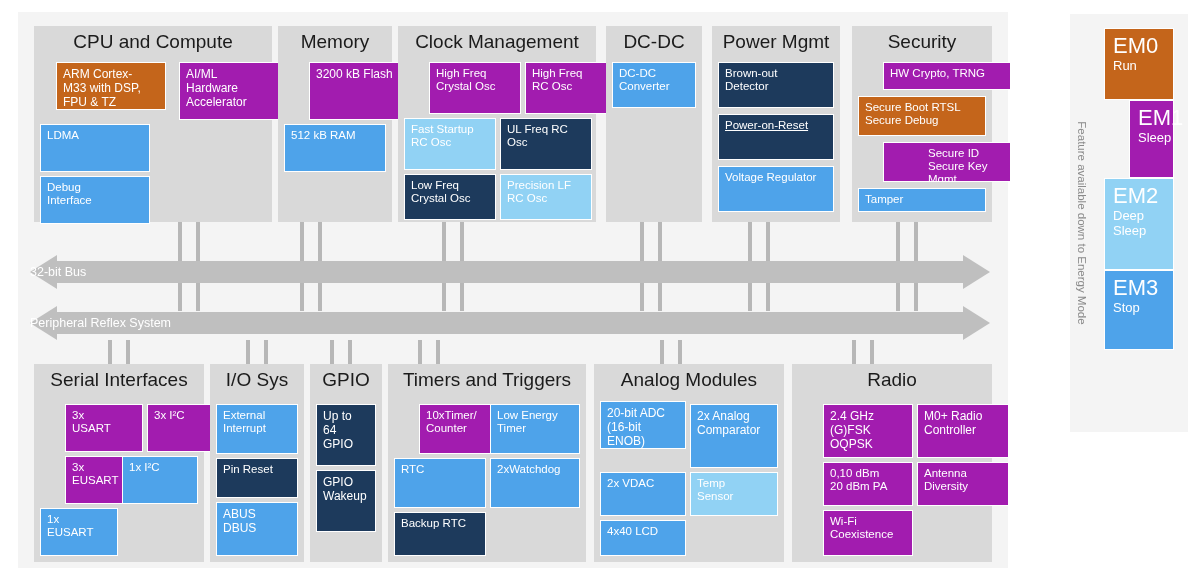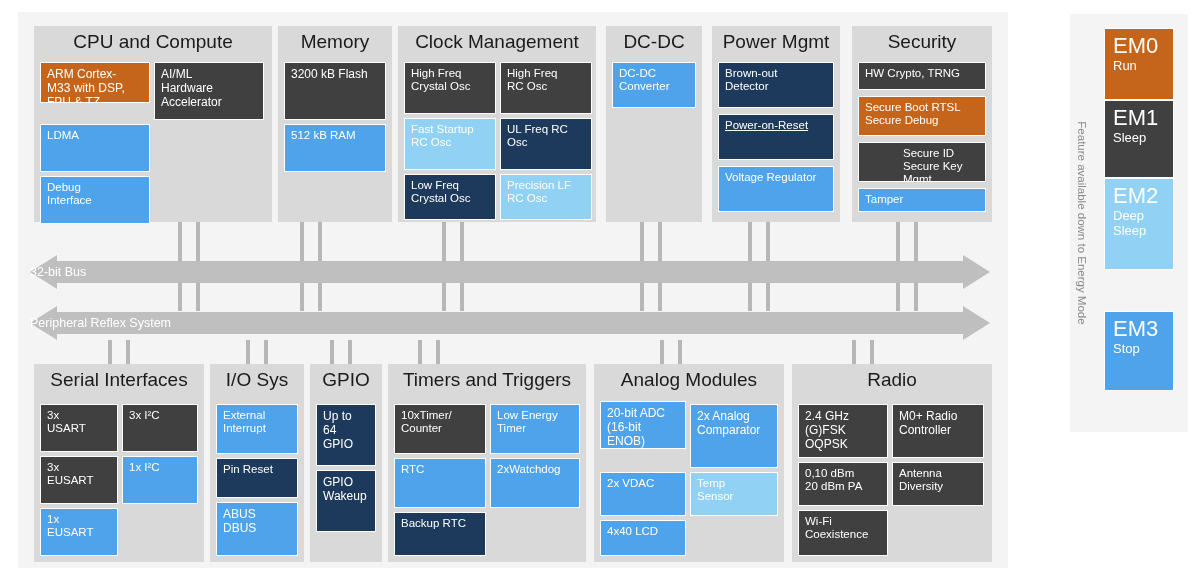--- a/index.html
+++ b/index.html
@@ -32,21 +32,21 @@
     position:absolute;box-sizing:border-box;
     padding:4px 5px 0 6px;
     font-size:11.5px;line-height:13px;color:#ffffff;
     overflow:hidden;white-space:pre-line;
     border:1px solid rgba(255,255,255,.55);
   }
   .blk.big{font-size:12px;line-height:14px;}
 
   
   .c-em0{background:#c4651b;border-color:#ffffff;}
-  .c-em1{background:#404040;border-color:#ffffff;}
+  .c-em1{background:#a21caf;border-color:#ffffff;margin-left:25px;}
   .c-em2{background:#91d2f4;border-color:#ffffff;}
   .c-em3{background:#4ea3ea;border-color:#ffffff;}
   .c-em4{background:#1d3a5c;border-color:#ffffff;}
 
   
   .bus{position:absolute;height:34px;}
   .bus .bar{
     position:absolute;left:26px;right:26px;top:6px;height:22px;background:#bfbfbf;
   }
   .bus .tipL,.bus .tipR{
@@ -85,21 +85,21 @@
 </head>
 <body>
 
 <div id="root">
 
   <div class="canvas"></div>
 
   <div id="top-row">
       <div class="panel" style="left: 34px; top: 26px; width: 238px; height: 196px;">
         <div class="panel-title">CPU and Compute</div>
-        <div class="blk c-em0 big" style="left: 6px; top: 36px; width: 110px; height: 41px;">ARM Cortex-
+        <div class="blk c-em0 big" style="left: 22px; top: 36px; width: 110px; height: 48px;">ARM Cortex-
 M33 with DSP,
 FPU &amp; TZ</div>
         <div class="blk c-em1 big" style="left: 120px; top: 36px; width: 110px; height: 58px;">AI/ML
 Hardware
 Accelerator</div>
         <div class="blk c-em3" style="left: 6px; top: 98px; width: 110px; height: 48px;">LDMA</div>
         <div class="blk c-em3" style="left: 6px; top: 150px; width: 110px; height: 48px;">Debug
 Interface</div>
       </div>
       <div class="panel" style="left: 278px; top: 26px; width: 114px; height: 196px;">
@@ -281,20 +281,20 @@
         </div>
         <div class="em c-em1" style="height: 78px;">
           <span class="code">EM1</span>
           <span class="name" style="white-space: pre-line;">Sleep</span>
         </div>
         <div class="em c-em2" style="height: 92px;">
           <span class="code">EM2</span>
           <span class="name" style="white-space: pre-line;">Deep
 Sleep</span>
         </div>
-        <div class="em c-em3" style="height: 80px; margin-top: 41px;">
+        <div class="em c-em3" style="height: 80px;">
           <span class="code">EM3</span>
           <span class="name" style="white-space: pre-line;">Stop</span>
         </div>
       </div>
   </div>
 
 </div>
 
 </body></html>

